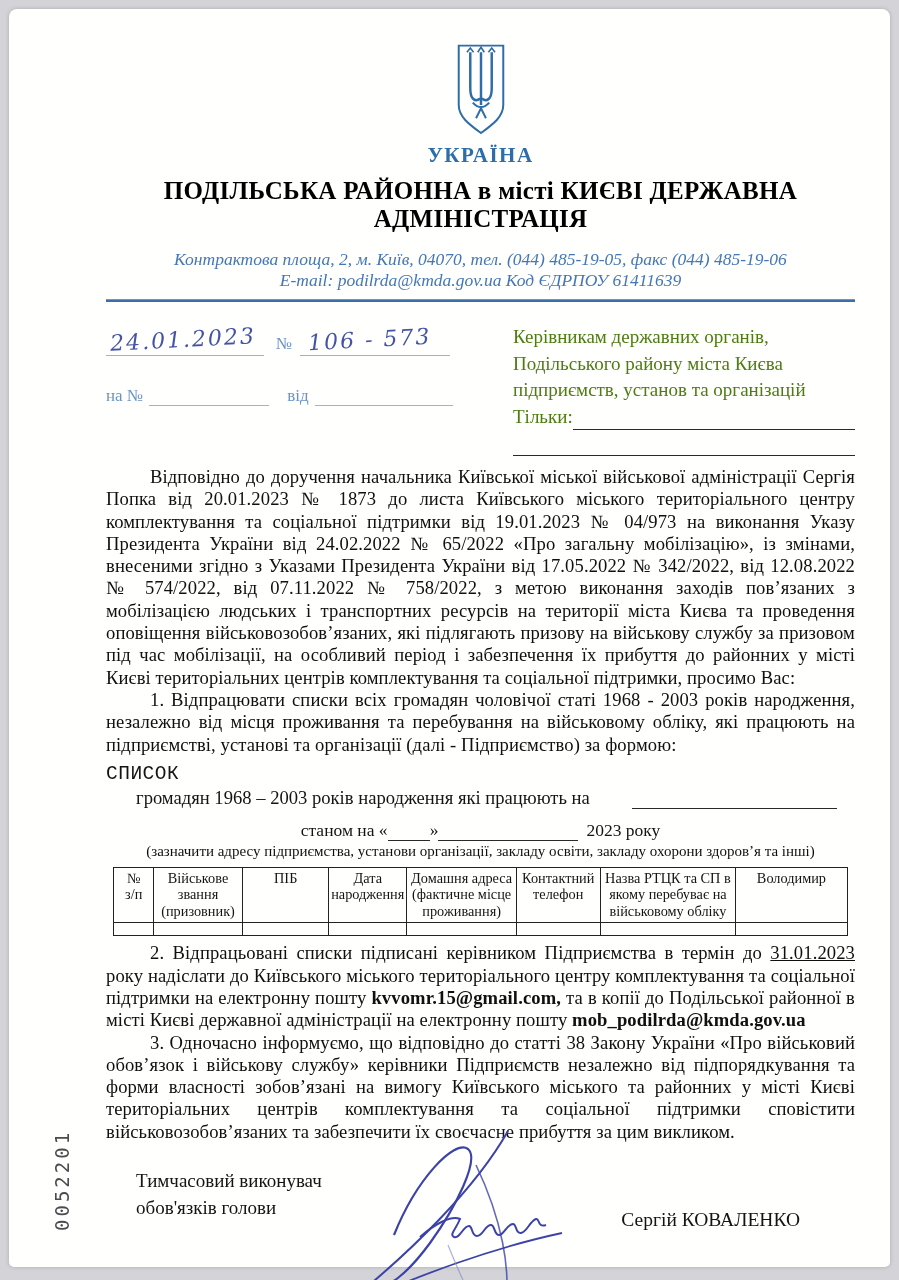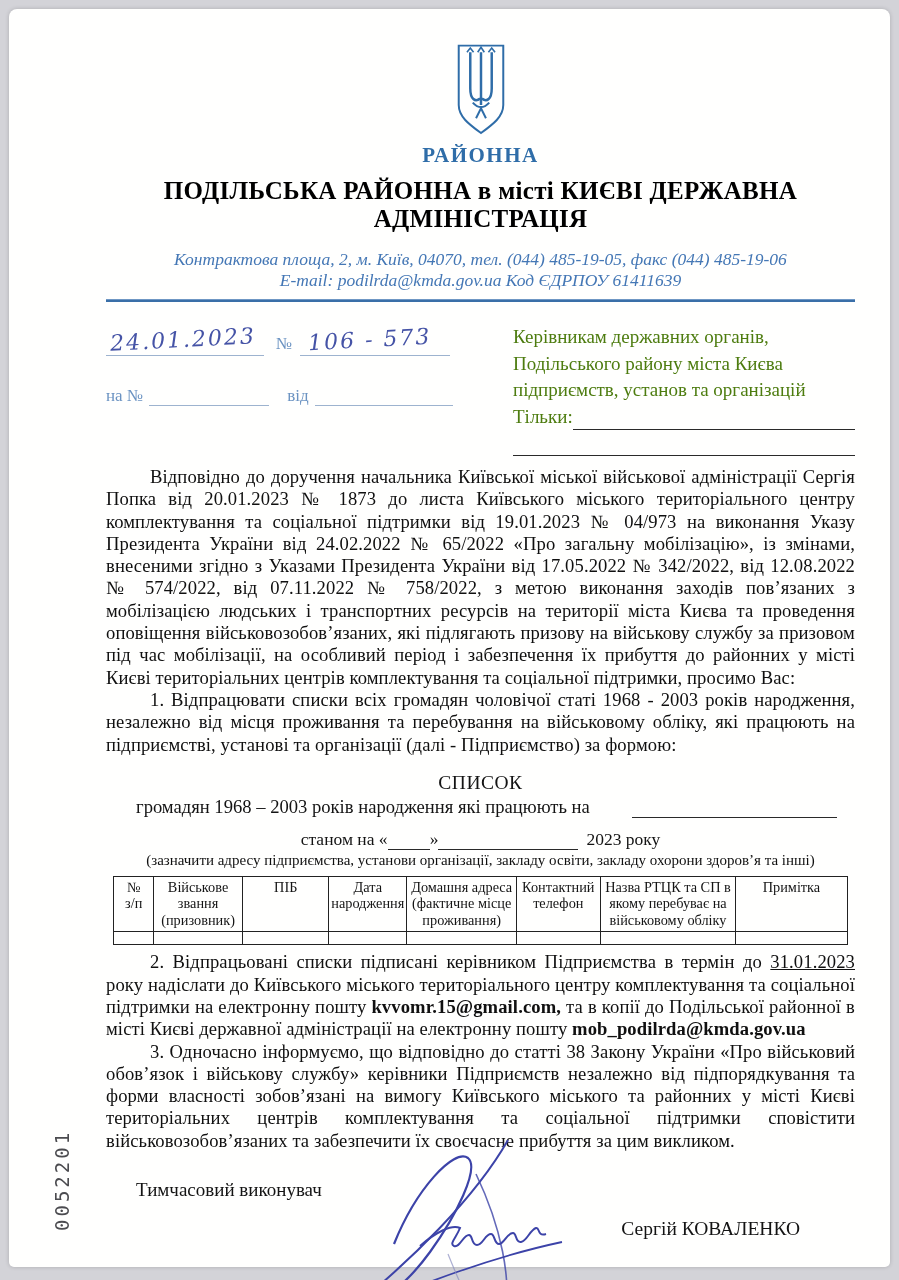--- a/index.html
+++ b/index.html
@@ -51,21 +51,21 @@
 
   
   .para {
     font-size:18.6px; line-height:22.3px; text-align:justify; text-indent:44px;
     color:#101010; letter-spacing:.1px;
   }
   .p-first { margin-top:10px; }
   .bold { font-weight:bold; }
   .undl { text-decoration:underline; }
 
-  .spysok-title { margin-top:16px; text-align:center; font-size:19.5px; letter-spacing:.5px; }
+  .spysok-title { margin-top:7px; font-size:19.5px; letter-spacing:.5px;font-family:Liberation Mono, monospace; }
   .spysok-line { display:flex; align-items:flex-end; font-size:18.6px; margin-top:2px; padding-left:30px;gap:34px; }
   .spysok-line .black-uline { flex:1; border-bottom:1.5px solid #2a2a2a; height:22px; margin-left:8px; margin-right:18px; }
   .stanom { text-align:center; font-size:17.5px; margin-top:11px; }
   .stanom .gap { display:inline-block; border-bottom:1.3px solid #2a2a2a; height:16px; vertical-align:bottom; }
   .note { text-align:center; font-size:15px; margin-top:2px; color:#101010;font-family:Liberation Serif, serif; }
 
   
   table.list { width:98%; margin:7px auto 0 1%; border-collapse:collapse; }
   table.list th, table.list td { border:1.3px solid #222; }
   table.list th {
@@ -104,21 +104,21 @@
             <path d="M40 12 V76" stroke="#2f6da8" stroke-width="3"></path>
             <path d="M27 12 V56 C27 69 33 73 39 68" stroke="#2f6da8" stroke-width="3"></path>
             <path d="M53 12 V56 C53 69 47 73 41 68" stroke="#2f6da8" stroke-width="3"></path>
             <path d="M36 12 L40 6 L44 12" stroke="#2f6da8" stroke-width="2"></path>
             <path d="M23 12 L27 7 L31 12" stroke="#2f6da8" stroke-width="2"></path>
             <path d="M49 12 L53 7 L57 12" stroke="#2f6da8" stroke-width="2"></path>
             <path d="M30 73 Q40 84 50 73" stroke="#2f6da8" stroke-width="2.4"></path>
             <path d="M34 92 L40 80 L46 92" stroke="#2f6da8" stroke-width="2.4"></path>
           </svg>
         </span>
-        <div class="country">РАЙОННА</div>
+        <div class="country">УКРАЇНА</div>
       </div>
 
       <div class="org-title">ПОДІЛЬСЬКА РАЙОННА в місті КИЄВІ ДЕРЖАВНА АДМІНІСТРАЦІЯ</div>
 
       <div class="contact">
         <div>Контрактова площа, 2, м. Київ, 04070, тел. (044) 485-19-05, факс (044) 485-19-06</div>
         <div>E-mail: podilrda@kmda.gov.ua  Код ЄДРПОУ 61411639</div>
       </div>
       <div class="rule"></div>
 
@@ -178,21 +178,21 @@
           <th style="width:10.4%">Дата
 народження</th>
           <th style="width:15.0%">Домашня адреса
 (фактичне місце
 проживання)</th>
           <th style="width:11.4%">Контактний
 телефон</th>
           <th style="width:18.6%">Назва РТЦК та СП в
 якому перебуває на
 військовому обліку</th>
-          <th style="width:15.2%">Примітка</th>
+          <th style="width:15.2%">Володимир</th>
         </tr>
         <tr>
           <td class="empty"></td>
           <td class="empty"></td>
           <td class="empty"></td>
           <td class="empty"></td>
           <td class="empty"></td>
           <td class="empty"></td>
           <td class="empty"></td>
           <td class="empty"></td>
@@ -200,20 +200,21 @@
       </tbody>
         </table>
 
       <div class="para" style="margin-top:6px;"><span>2. Відпрацьовані списки підписані керівником Підприємства в термін до </span><span class="undl">31.01.2023</span><span> року надіслати до Київського міського територіального центру комплектування та соціальної підтримки на електронну пошту </span><span class="bold">kvvomr.15@gmail.com,</span><span> та в копії до Подільської районної в місті Києві державної адміністрації на електронну пошту </span><span class="bold">mob_podilrda@kmda.gov.ua</span></div>
 
       <div class="para">3. Одночасно інформуємо, що відповідно до статті 38 Закону України «Про військовий обов’язок і військову службу» керівники Підприємств незалежно від підпорядкування та форми власності зобов’язані на вимогу Київського міського та районних у місті Києві територіальних центрів комплектування та соціальної підтримки сповістити військовозобов’язаних та забезпечити їх своєчасне прибуття за цим викликом.</div>
 
       <div class="sig-row">
         <div class="sig-post">
           <div>Тимчасовий виконувач</div>
+          <div>обов'язків голови</div>
         </div>
         <div class="sig-name">Сергій КОВАЛЕНКО</div>
         <span class="sig-scribble">
           <svg width="230" height="200" viewBox="0 0 230 200" fill="none" style="overflow:visible;">
             <path d="M38 110 C60 55 98 14 112 24 C124 34 100 82 74 118 C52 148 30 166 22 158" stroke="#3c43a8" stroke-width="2.2"></path>
             <path d="M6 166 C52 128 118 66 152 6" stroke="#3c43a8" stroke-width="2"></path>
             <path d="M64 112 C80 98 96 90 104 94 C100 104 93 110 98 112 C104 114 107 101 113 101 C117 101 115 111 121 111 C127 111 129 100 135 100 C139 100 138 110 143 110 C148 110 151 99 157 99 C161 99 159 109 165 108 C171 107 174 96 180 94 C184 93 181 103 190 100" stroke="#3c43a8" stroke-width="2"></path>
             <path d="M2 178 C62 150 140 122 206 108" stroke="#3c43a8" stroke-width="1.8"></path>
             <path d="M120 40 C142 86 160 148 146 196" stroke="#3c43a8" stroke-width="1.6" opacity=".8"></path>
             <path d="M92 120 C104 150 116 176 128 194" stroke="#8a8fc0" stroke-width="1.2" opacity=".7"></path>

